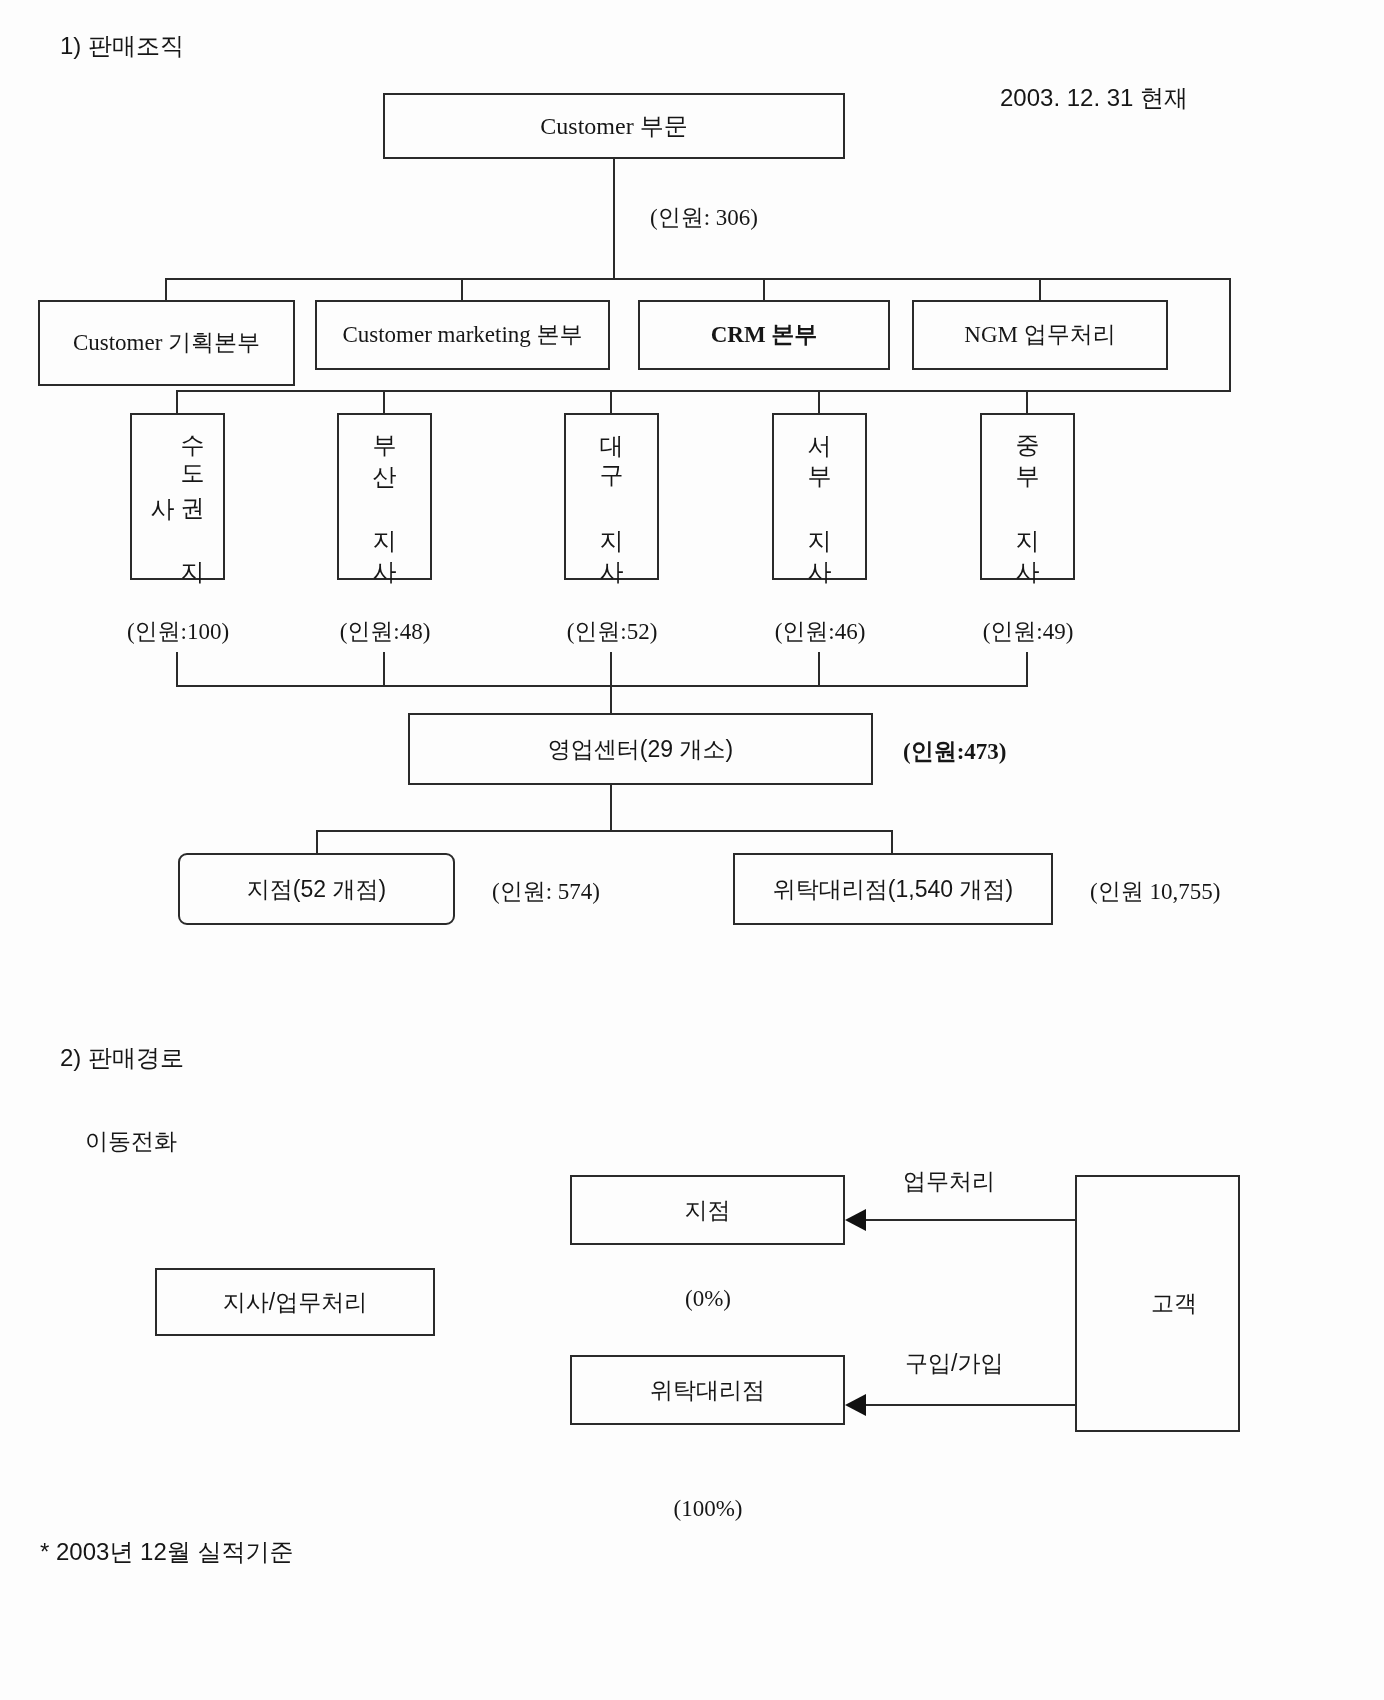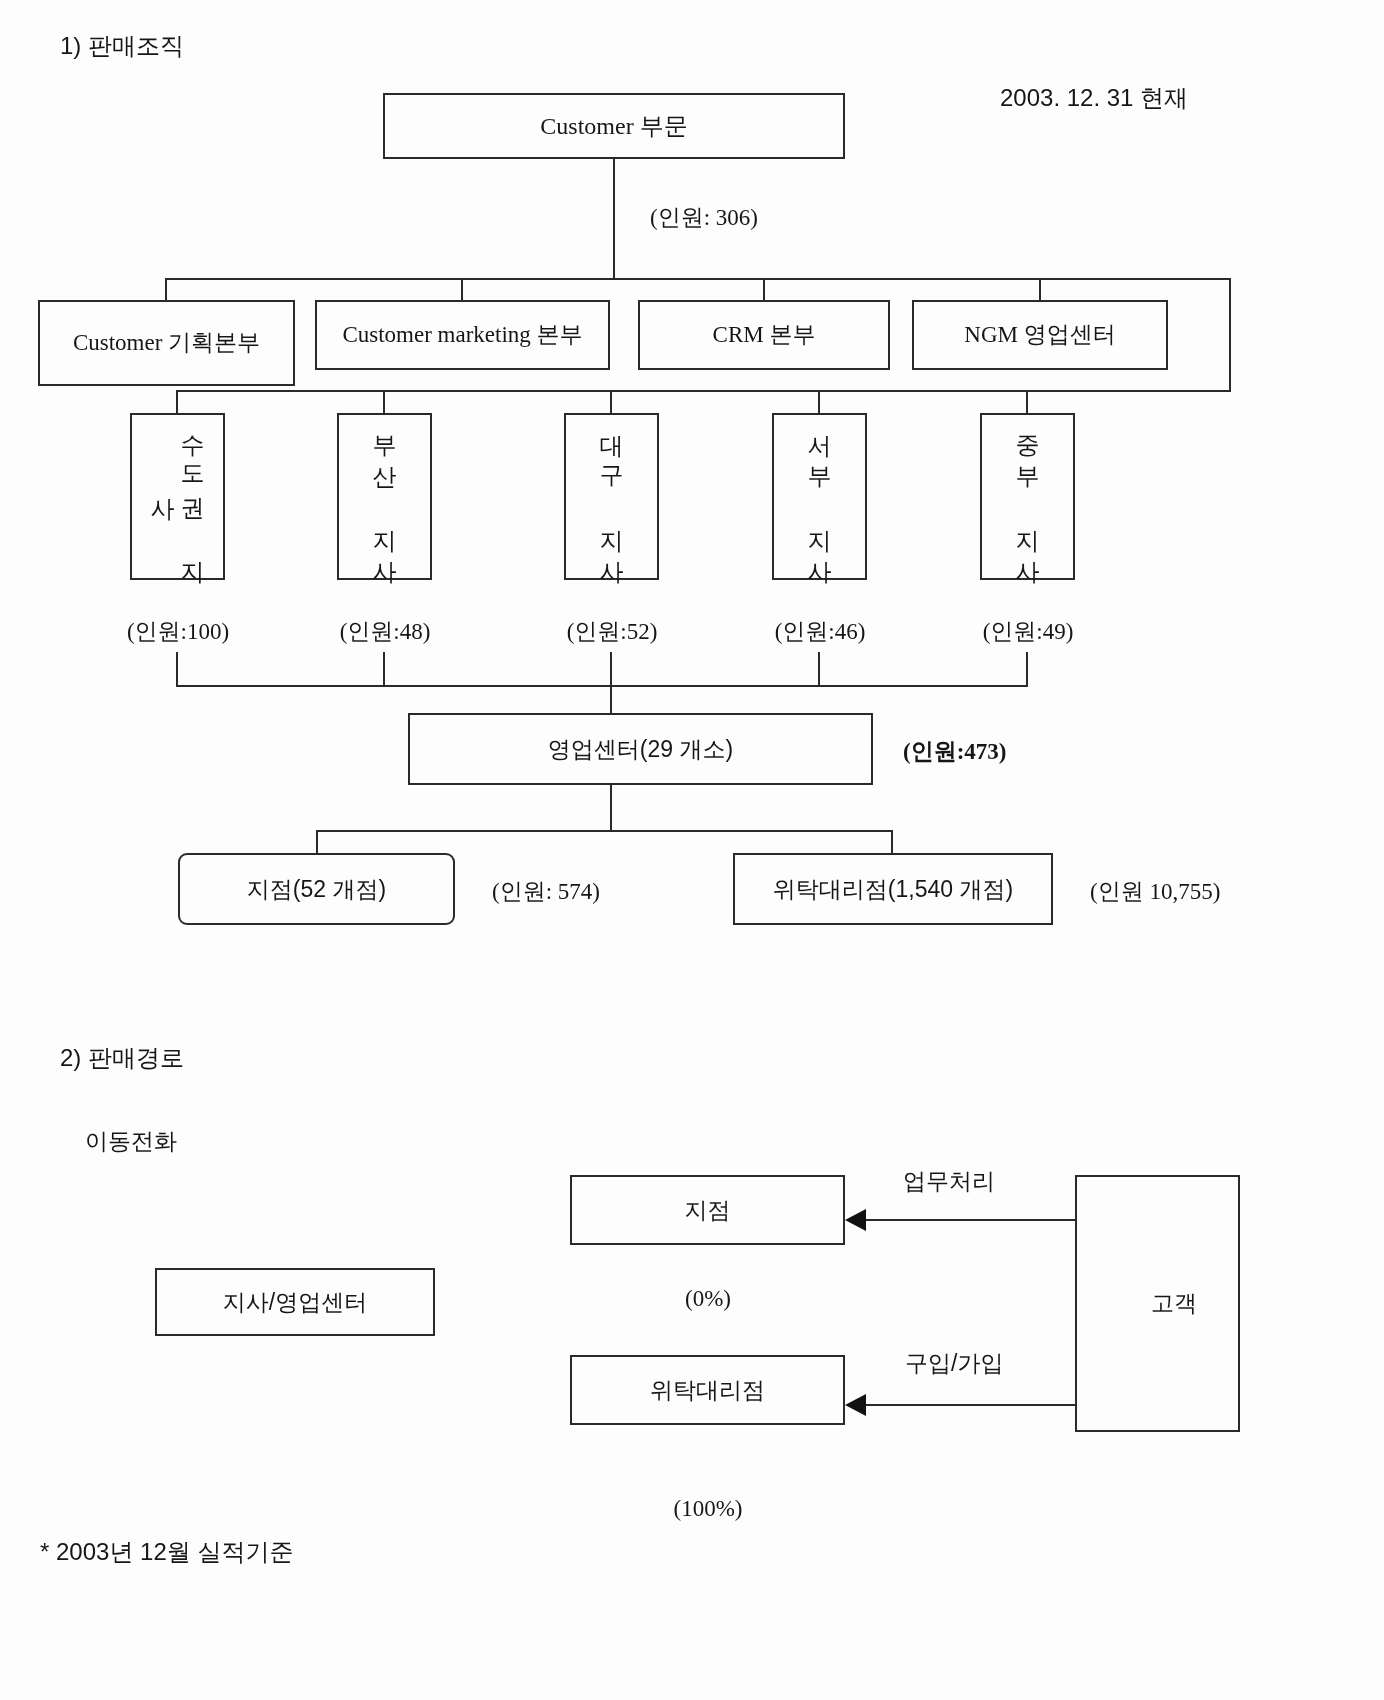--- a/index.html
+++ b/index.html
@@ -61,25 +61,25 @@
 <div class="vline" style="left:763px;  top:278px; height:22px;"></div>
 <div class="vline" style="left:1039px; top:278px; height:22px;"></div>
 <div class="vline" style="left:1229px; top:278px; height:114px;"></div>
 
 <div class="box serif" style="left:38px;  top:300px; width:257px; height:86px;">
   <span>Customer 기획본부</span>
 </div>
 <div class="box serif" style="left:315px; top:300px; width:295px; height:70px;">
   <span>Customer marketing 본부</span>
 </div>
-<div class="box serif" style="left:638px; top:300px; width:252px; height:70px;">
+<div class="box serif" style="left:638px; top:300px; width:252px; height:70px;font-weight:bold;">
   <span>CRM 본부</span>
 </div>
 <div class="box serif" style="left:912px; top:300px; width:256px; height:70px;">
-  <span>NGM 영업센터</span>
+  <span>NGM 업무처리</span>
 </div>
 
 <div class="hline" style="left:176px; top:390px; width:1055px;"></div>
 <div class="vline" style="left:176px;  top:390px; height:23px;"></div>
 <div class="vline" style="left:383px;  top:390px; height:23px;"></div>
 <div class="vline" style="left:610px;  top:390px; height:23px;"></div>
 <div class="vline" style="left:818px;  top:390px; height:23px;"></div>
 <div class="vline" style="left:1026px; top:390px; height:23px;"></div>
 
 <div class="box serif" style="left:130px; top:413px; width:95px; height:167px;">
@@ -137,21 +137,21 @@
 <div class="label sans" style="left:85px; top:1126px; font-size:23px;">이동전화</div>
 
 <div class="box sans" style="left:570px; top:1175px; width:275px; height:70px;">
   <span>지점</span>
 </div>
 <div class="label sans" style="left:903px; top:1166px;">업무처리</div>
 <div class="hline" style="left:864px; top:1219px; width:211px;"></div>
 <div class="arrowhead" style="left:845px; top:1209px;"></div>
 
 <div class="box sans" style="left:155px; top:1268px; width:280px; height:68px;">
-  <span>지사/영업센터</span>
+  <span>지사/업무처리</span>
 </div>
 
 <div class="label serif center-x" style="left:708px; top:1286px;">(0%)</div>
 
 <div class="box sans" style="left:1075px; top:1175px; width:165px; height:257px;padding-left:33px;">
   <span>고객</span>
 </div>
 
 <div class="box sans" style="left:570px; top:1355px; width:275px; height:70px;">
   <span>위탁대리점</span>

